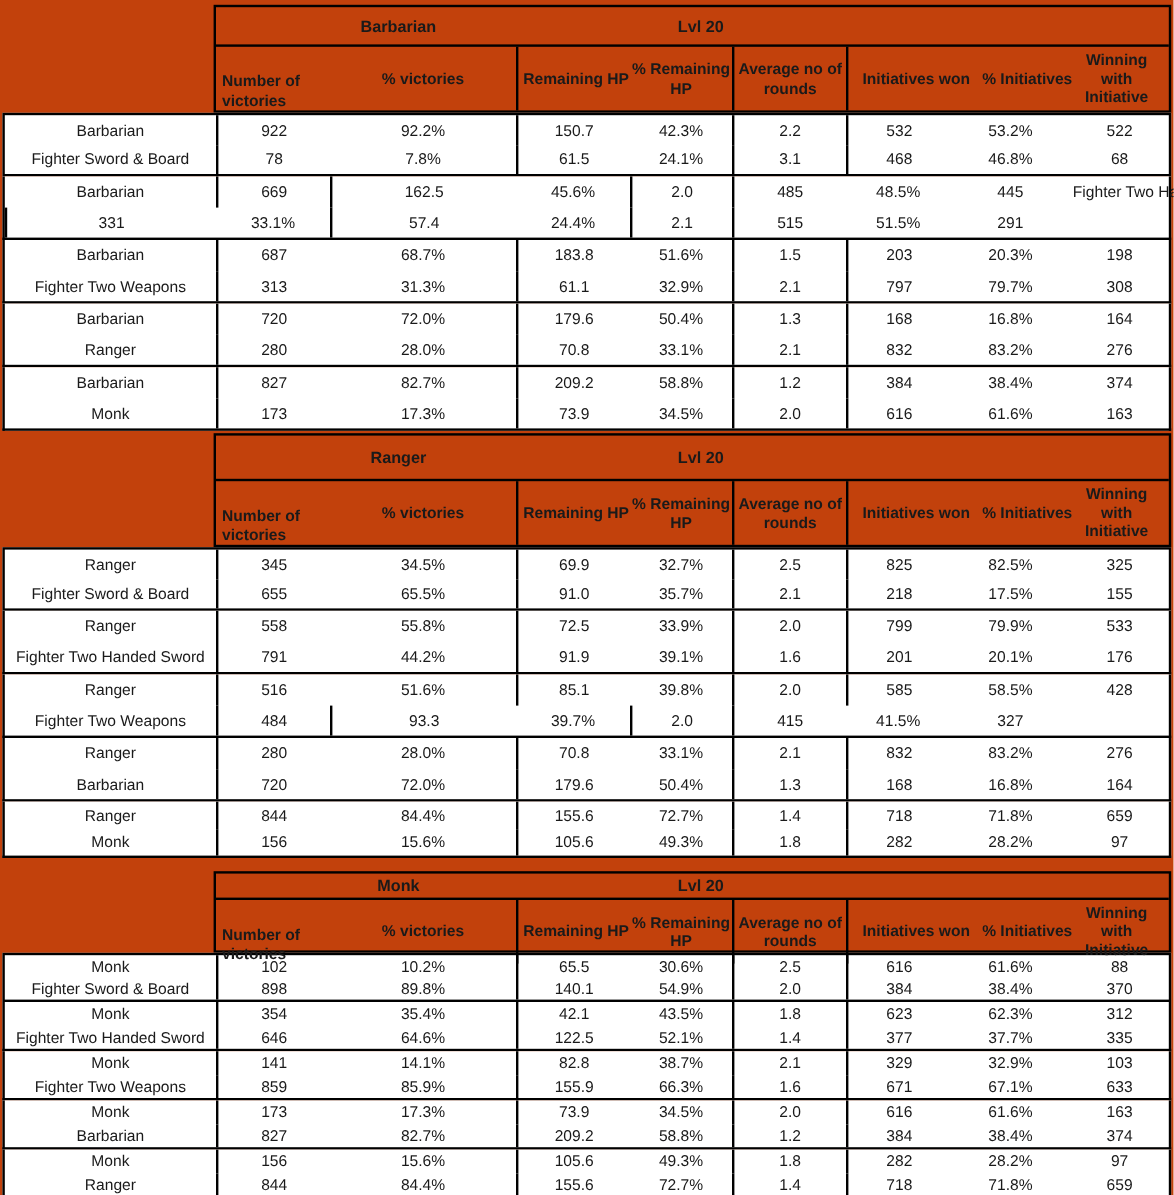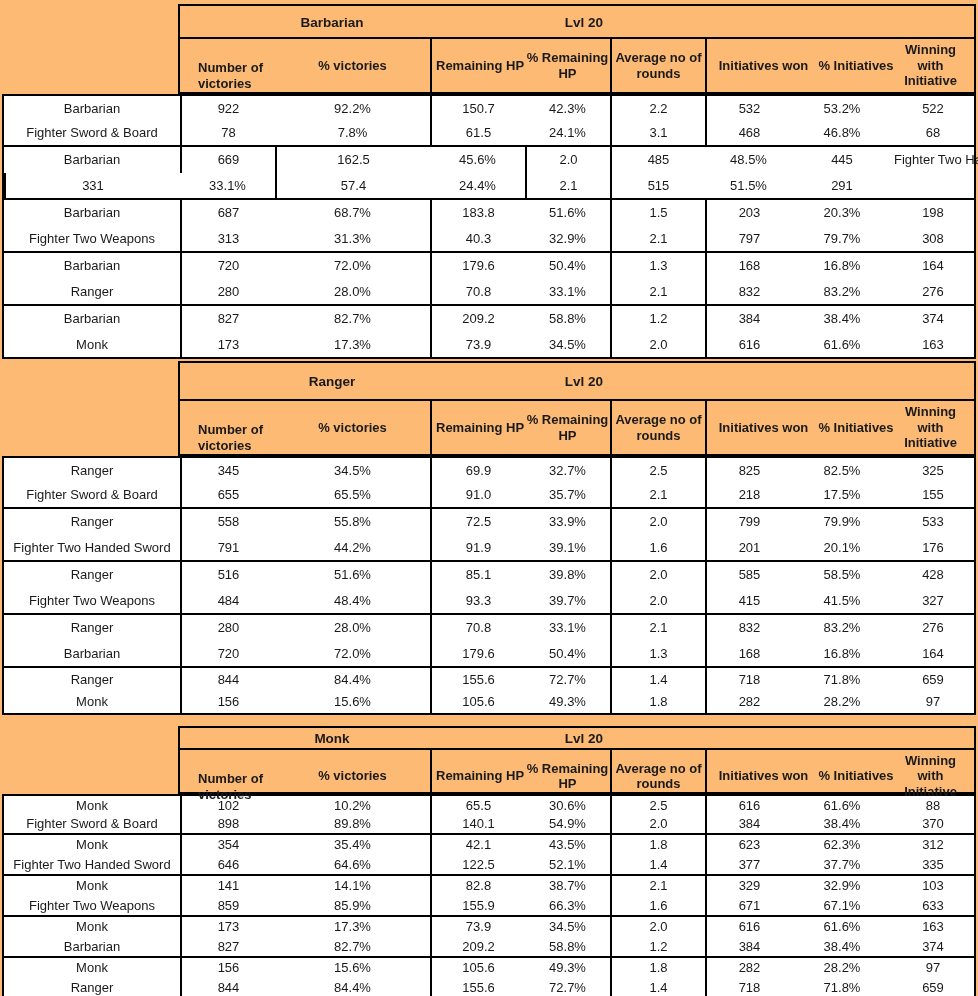--- a/index.html
+++ b/index.html
@@ -2,21 +2,21 @@
 <html><head>
 <meta charset="utf-8">
 <title>Class Matchup Statistics</title>
 <style>
   html,body{margin:0;padding:0;background:#ffffff;}
   body{
     width:978px;height:996px;overflow:hidden;
     font-family:"Liberation Sans","DejaVu Sans",sans-serif;
     color:#1a1a1a;
   }
-  .page{position:relative;width:978px;height:996px;background:#fdba74;}
+  .page{position:relative;width:978px;height:996px;background:#c2410c;}
 
   .stat-table{position:absolute;left:2px;width:974px;}
   #t0{top:4px;  --title-h:31px; --head-h:53px; --pair-h:53px;}
   #t1{top:361px;--title-h:36px; --head-h:53px; --pair-h:53px;}
   #t2{top:726px;--title-h:20px; --head-h:42px; --pair-h:41px;}
   #t1 .tbody .pair:last-child{height:47px;}
 
   
   .header-block{
     margin-left:176px;width:798px;box-sizing:border-box;
@@ -37,21 +37,21 @@
     display:grid;
     grid-template-columns:95px 155px 95px 85px 95px 87px 100px 1fr;
     height:var(--head-h);
   }
   .hcell{
     display:flex;align-items:center;justify-content:center;
     text-align:center;font-weight:bold;font-size:13px;line-height:1.22;
     box-sizing:border-box;overflow:visible;
   }
   .gb{border-left:2px solid #000;}
-  .h-num{justify-content:flex-start;text-align:left;padding-left:18px;margin-top:21px;}
+  .h-num{justify-content:flex-start;text-align:left;padding-left:5px;margin-top:21px;}
   .h-remhp{justify-content:flex-start;text-align:left;padding-left:4px;white-space:nowrap;}
   .h-initwon,.h-pctinit{white-space:nowrap;padding-left:28px;}
   .h-win{justify-content:flex-end;text-align:center;padding-right:5px;}
 
   
   .tbody{width:974px;}
   .pair{
     display:grid;
     grid-template-columns:176px 95px 155px 95px 85px 95px 87px 100px 1fr;
     grid-template-rows:1fr 1fr;
@@ -133,21 +133,21 @@
           <div class="cell">68.7%</div>
           <div class="cell gb">183.8</div>
           <div class="cell">51.6%</div>
           <div class="cell gb">1.5</div>
           <div class="cell gb">203</div>
           <div class="cell">20.3%</div>
           <div class="cell">198</div>
           <div class="cell lbl">Fighter Two Weapons</div>
           <div class="cell gb">313</div>
           <div class="cell">31.3%</div>
-          <div class="cell gb">40.3</div>
+          <div class="cell gb">61.1</div>
           <div class="cell">32.9%</div>
           <div class="cell gb">2.1</div>
           <div class="cell gb">797</div>
           <div class="cell">79.7%</div>
           <div class="cell">308</div>
         </div>
         <div class="pair">
           <div class="cell lbl">Barbarian</div>
           <div class="cell gb">720</div>
           <div class="cell">72.0%</div>
@@ -253,21 +253,20 @@
           <div class="cell gb">516</div>
           <div class="cell">51.6%</div>
           <div class="cell gb">85.1</div>
           <div class="cell">39.8%</div>
           <div class="cell gb">2.0</div>
           <div class="cell gb">585</div>
           <div class="cell">58.5%</div>
           <div class="cell">428</div>
           <div class="cell lbl">Fighter Two Weapons</div>
           <div class="cell gb">484</div>
-          <div class="cell">48.4%</div>
           <div class="cell gb">93.3</div>
           <div class="cell">39.7%</div>
           <div class="cell gb">2.0</div>
           <div class="cell gb">415</div>
           <div class="cell">41.5%</div>
           <div class="cell">327</div>
         </div>
         <div class="pair">
           <div class="cell lbl">Ranger</div>
           <div class="cell gb">280</div>

